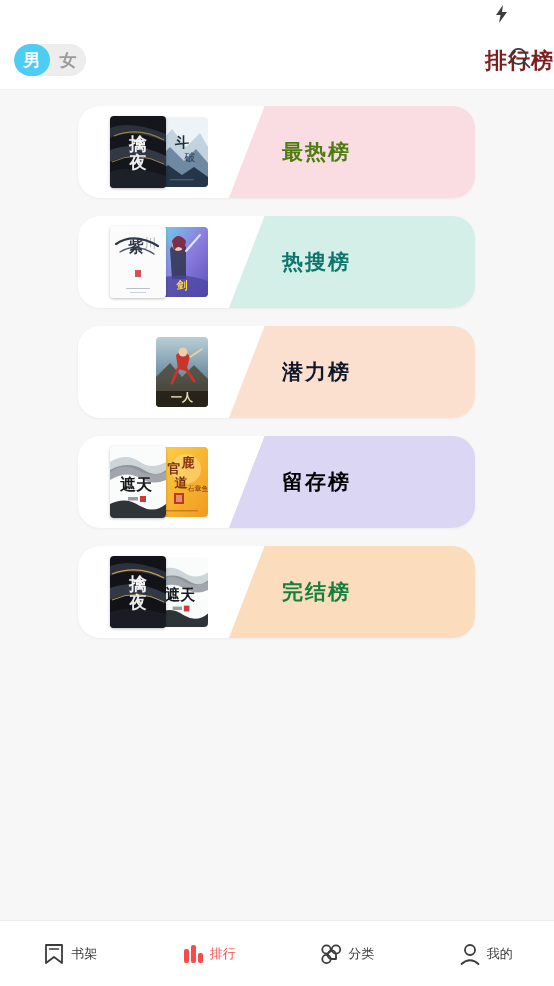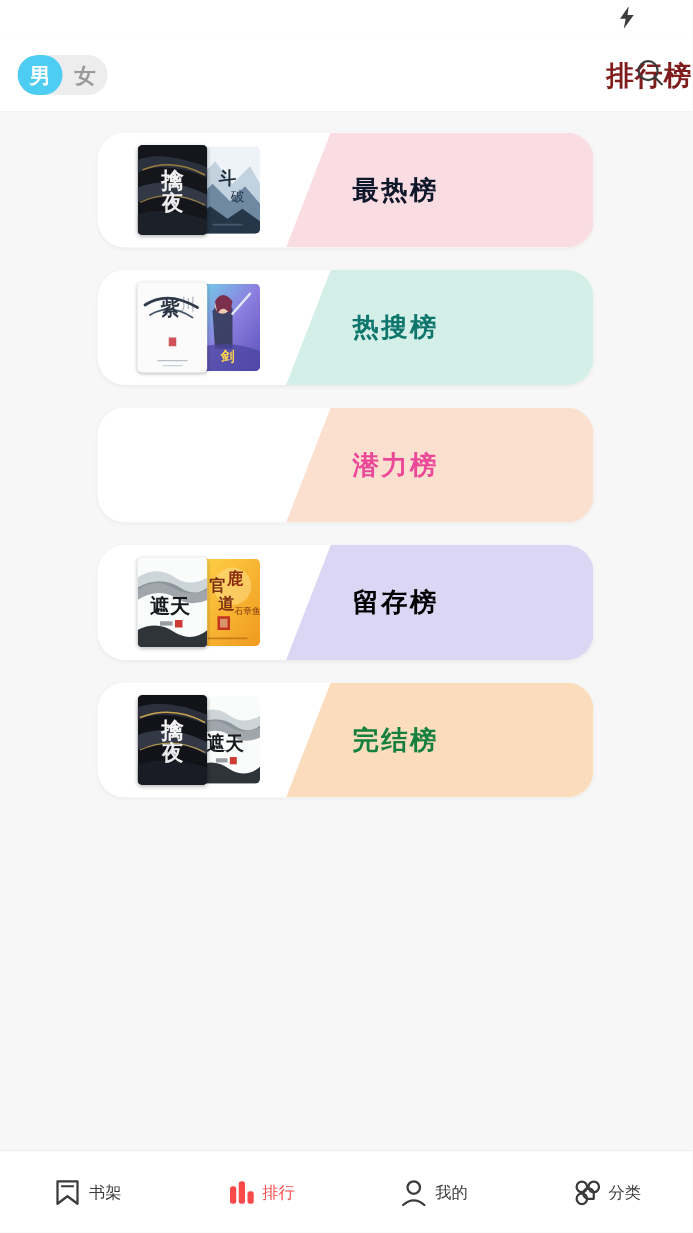--- a/index.html
+++ b/index.html
@@ -250,21 +250,21 @@
       <path d="M0 12 Q20 4 56 18 L56 26 Q22 12 0 22 Z" fill="#2e3440" opacity=".9"></path>
       <path d="M0 34 Q24 24 56 40 L56 50 Q26 34 0 46 Z" fill="#3a4150" opacity=".8"></path>
       <path d="M0 56 Q20 48 56 60 L56 72 L0 72 Z" fill="#1c2029"></path>
       <path d="M4 20 Q28 10 54 24" stroke="#b8913f" stroke-width="1.2" fill="none" opacity=".8"></path>
       <path d="M2 46 Q26 34 54 48" stroke="#c9a04a" stroke-width="1" fill="none" opacity=".7"></path>
       <text x="28" y="34" font-size="18" fill="#f2f2f2" text-anchor="middle" font-family="DejaVu Serif, serif" font-weight="bold">擒</text>
       <text x="28" y="52" font-size="17" fill="#ededed" text-anchor="middle" font-family="DejaVu Serif, serif" font-weight="bold">夜</text>
     </svg>
           </div>
         </div>
-        <div class="card-label" style="color: #0f172a;">最热榜</div>
+        <div class="card-label" style="color: #4d7c0f;">最热榜</div>
       </div>
       <div class="rank-card">
         <div class="card-color" style="background: rgb(211, 239, 232);"></div>
         <div class="card-covers">
           <div class="cover cover-back">
     <svg class="cover-art" viewBox="0 0 52 70" preserveAspectRatio="none">
       <defs>
         <linearGradient id="pg1" x1="0" y1="0" x2="1" y2="1">
           <stop offset="0%" stop-color="#6fd8e8"></stop>
           <stop offset="50%" stop-color="#8d7fe0"></stop>
@@ -291,22 +291,41 @@
       <rect x="16" y="62" width="24" height="1" fill="#b9bfc8"></rect>
       <rect x="20" y="66" width="16" height="1" fill="#ccd1d8"></rect>
     </svg>
           </div>
         </div>
         <div class="card-label" style="color: #0f766e;">热搜榜</div>
       </div>
       <div class="rank-card">
         <div class="card-color" style="background: rgb(251, 224, 207);"></div>
         <div class="card-covers">
-        </div>
-        <div class="card-label" style="color: #ec4899;">潜力榜</div>
+          <div class="cover cover-back">
+    <svg class="cover-art" viewBox="0 0 52 70" preserveAspectRatio="none">
+      <defs>
+        <linearGradient id="rw1" x1="0" y1="0" x2="0" y2="1">
+          <stop offset="0%" stop-color="#b9cfd8"></stop>
+          <stop offset="55%" stop-color="#6f8ea0"></stop>
+          <stop offset="100%" stop-color="#2b2319"></stop>
+        </linearGradient>
+      </defs>
+      <rect width="52" height="70" fill="url(#rw1)"></rect>
+      <path d="M0 40 L14 26 L26 40 L38 28 L52 42 L52 70 L0 70 Z" fill="#4a4335" opacity=".8"></path>
+      <path d="M20 18 Q28 10 34 20 L30 34 L22 32 Z" fill="#c8352b"></path>
+      <circle cx="27" cy="15" r="4.5" fill="#f0cda8"></circle>
+      <path d="M22 32 L16 46 M30 32 L38 44" stroke="#c8352b" stroke-width="3" stroke-linecap="round"></path>
+      <path d="M34 20 L46 12" stroke="#e8d49a" stroke-width="1.6" stroke-linecap="round"></path>
+      <rect y="54" width="52" height="16" fill="#1f1a12" opacity=".75"></rect>
+      <text x="26" y="64" font-size="11" fill="#f3e4bb" text-anchor="middle" font-family="DejaVu Serif, serif" font-weight="bold">一人</text>
+    </svg>
+          </div>
+        </div>
+        <div class="card-label" style="color: #0f172a;">潜力榜</div>
       </div>
       <div class="rank-card">
         <div class="card-color" style="background: rgb(220, 214, 245);"></div>
         <div class="card-covers">
           <div class="cover cover-back">
     <svg class="cover-art" viewBox="0 0 52 70" preserveAspectRatio="none">
       <defs>
         <linearGradient id="yg1" x1="0" y1="0" x2="1" y2="1">
           <stop offset="0%" stop-color="#ffd24a"></stop>
           <stop offset="100%" stop-color="#f09a1e"></stop>
@@ -384,32 +403,32 @@
       <rect x="4" y="8" width="5" height="14" rx="2" fill="#fb4a4a"></rect>
       <rect x="11" y="4" width="5" height="18" rx="2" fill="#fb4a4a"></rect>
       <rect x="18" y="12" width="5" height="10" rx="2" fill="#fb4a4a"></rect>
     </svg>
         </div>
         <div class="tab-label">排行</div>
       </div>
       <div class="tab">
         <div class="tab-icon">
           <svg width="26" height="26" viewBox="0 0 26 26">
-      <circle cx="13" cy="9" r="5" fill="none" stroke="#3b3b3b" stroke-width="1.8"></circle>
-      <path d="M4.5 23 Q13 15.5 21.5 23" fill="none" stroke="#3b3b3b" stroke-width="1.8" stroke-linecap="round"></path>
-    </svg>
-        </div>
-        <div class="tab-label">我的</div>
-      </div>
-      <div class="tab">
-        <div class="tab-icon">
-          <svg width="26" height="26" viewBox="0 0 26 26">
       <circle cx="8.5" cy="8.5" r="4.2" fill="none" stroke="#3b3b3b" stroke-width="1.8"></circle>
       <circle cx="18" cy="8.5" r="4.2" fill="none" stroke="#3b3b3b" stroke-width="1.8"></circle>
       <circle cx="8.5" cy="18" r="4.2" fill="none" stroke="#3b3b3b" stroke-width="1.8"></circle>
       <path d="M13.8 18 A4.2 4.2 0 1 1 18 13.8 L18 18 Z" fill="none" stroke="#3b3b3b" stroke-width="1.8" stroke-linejoin="round"></path>
     </svg>
         </div>
         <div class="tab-label">分类</div>
       </div>
+      <div class="tab">
+        <div class="tab-icon">
+          <svg width="26" height="26" viewBox="0 0 26 26">
+      <circle cx="13" cy="9" r="5" fill="none" stroke="#3b3b3b" stroke-width="1.8"></circle>
+      <path d="M4.5 23 Q13 15.5 21.5 23" fill="none" stroke="#3b3b3b" stroke-width="1.8" stroke-linecap="round"></path>
+    </svg>
+        </div>
+        <div class="tab-label">我的</div>
+      </div>
     </div>
 
 </div>
 
 </body></html>

